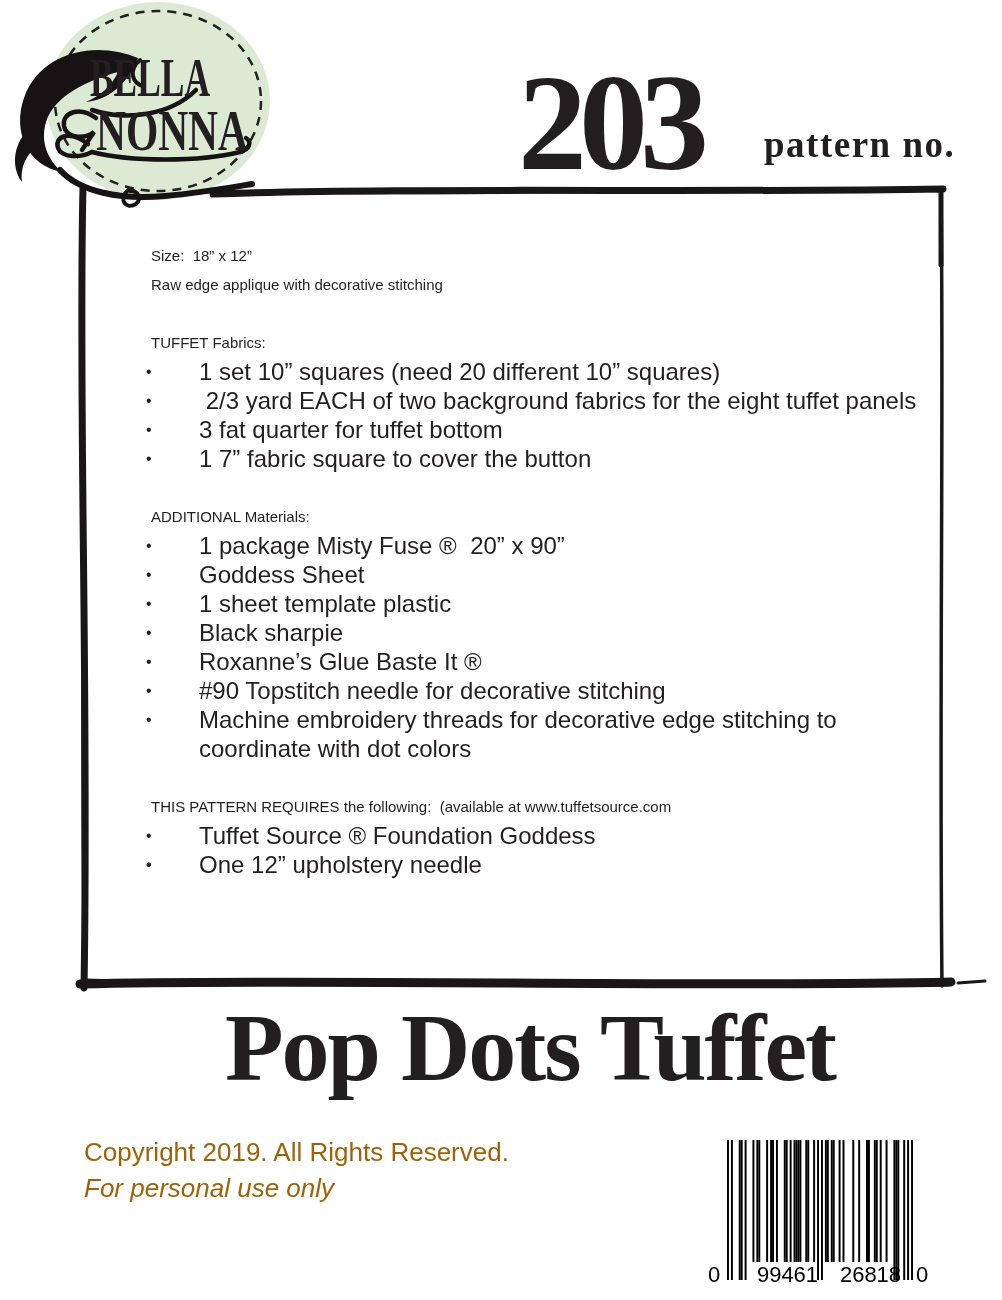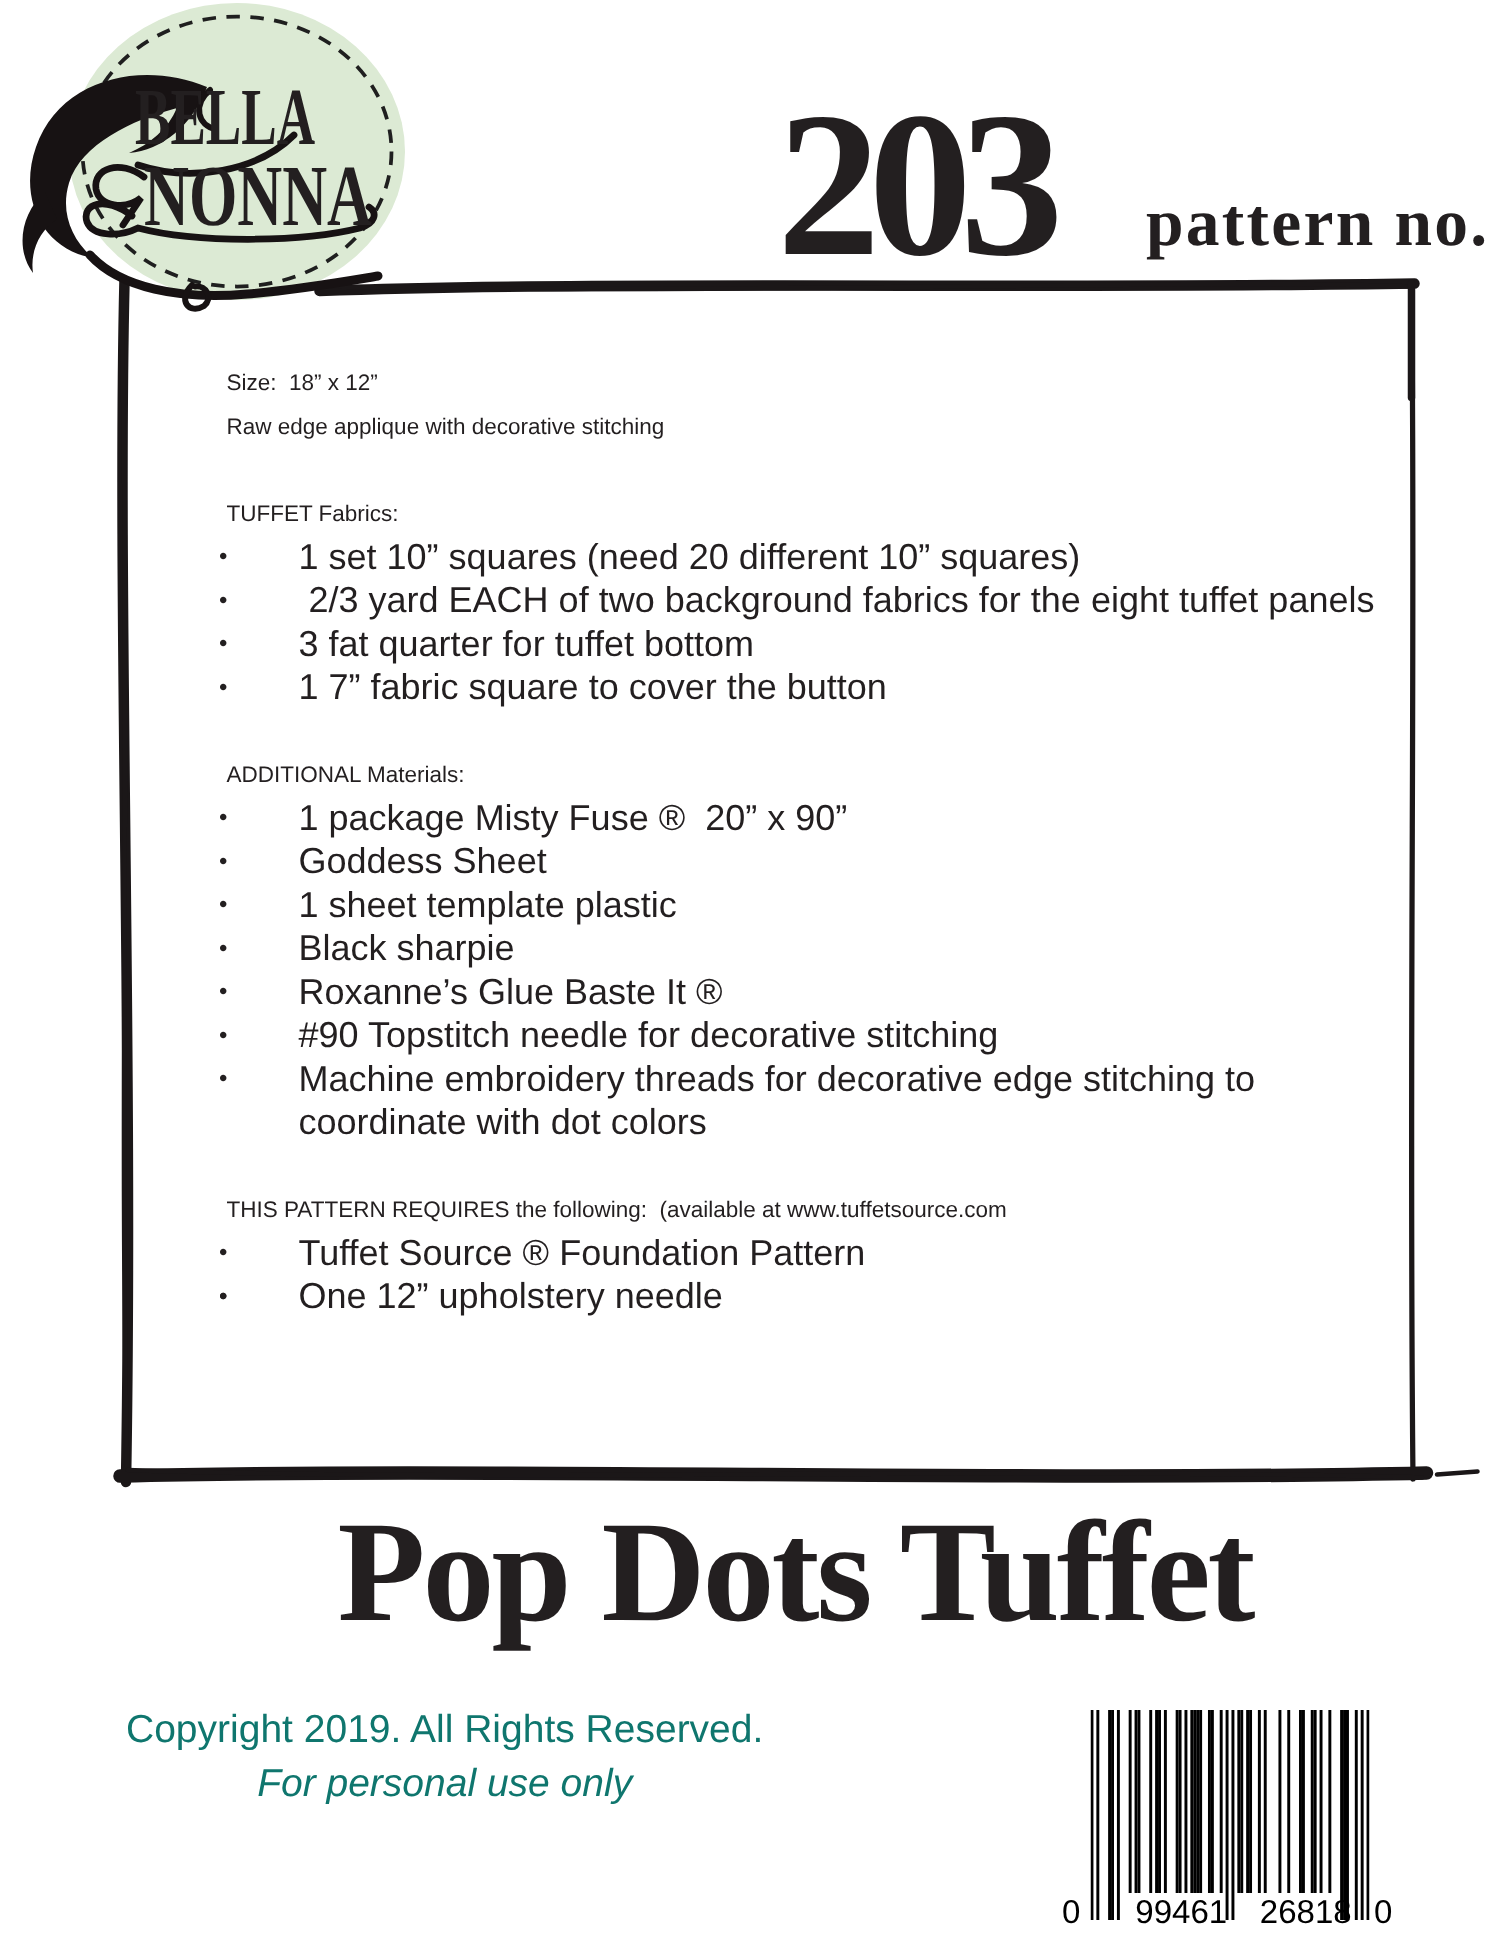--- a/index.html
+++ b/index.html
@@ -22,21 +22,21 @@
     left:518px;top:54px;
     font-family:"Liberation Serif", serif;
     font-size:138px;line-height:1;
     font-weight:bold;
     letter-spacing:-8px;
     color:var(--ink);
   }
   .pattern-label{
     left:764px;top:126px;
     font-family:"Liberation Serif", serif;
-    font-size:45px;line-height:1;
+    font-size:37px;line-height:1;
     font-weight:bold;
     letter-spacing:1.5px;
     color:var(--ink);
   }
 
   
   .details{
     left:151px;top:241px;width:800px;
     font-size:24px;line-height:29px;
     color:var(--ink);
@@ -69,22 +69,21 @@
     font-weight:bold;
     letter-spacing:-2px;
     color:var(--ink);
     white-space:nowrap;
   }
 
   
   .footer{
     left:84px;top:1134px;
     font-size:26px;line-height:36px;
-    color:#0f766e;
-    text-align:center;
+    color:#a16207;
   }
   .footer .personal{font-style:italic;}
   .footer .site{font-weight:bold;}
   .footer div{white-space:pre;}
 
   
   .barcode-digits span{
     position:absolute;
     font-size:22px;line-height:22px;
     color:#000;
@@ -160,21 +159,21 @@
     <li><span class="blt">•</span><span class="itx">Goddess Sheet</span></li>
     <li><span class="blt">•</span><span class="itx">1 sheet template plastic</span></li>
     <li><span class="blt">•</span><span class="itx">Black sharpie</span></li>
     <li><span class="blt">•</span><span class="itx">Roxanne’s Glue Baste It ®</span></li>
     <li><span class="blt">•</span><span class="itx">#90 Topstitch needle for decorative stitching</span></li>
     <li class="wrap-narrow"><span class="blt">•</span><span class="itx">Machine embroidery threads for decorative edge stitching to coordinate with dot colors</span></li>
   </ul>
 
   <h2 class="sect">THIS PATTERN REQUIRES the following:  (available at www.tuffetsource.com</h2>
   <ul>
-    <li><span class="blt">•</span><span class="itx">Tuffet Source ® Foundation Pattern</span></li>
+    <li><span class="blt">•</span><span class="itx">Tuffet Source ® Foundation Goddess</span></li>
     <li><span class="blt">•</span></li>
     <li><span class="blt">•</span><span class="itx">One 12” upholstery needle</span></li>
   </ul>
 </div>
 
 <div class="abs main-title">Pop Dots Tuffet</div>
 
 <div class="abs footer">
   <div>Copyright 2019. All Rights Reserved.</div>
   <div class="personal">For personal use only</div>

